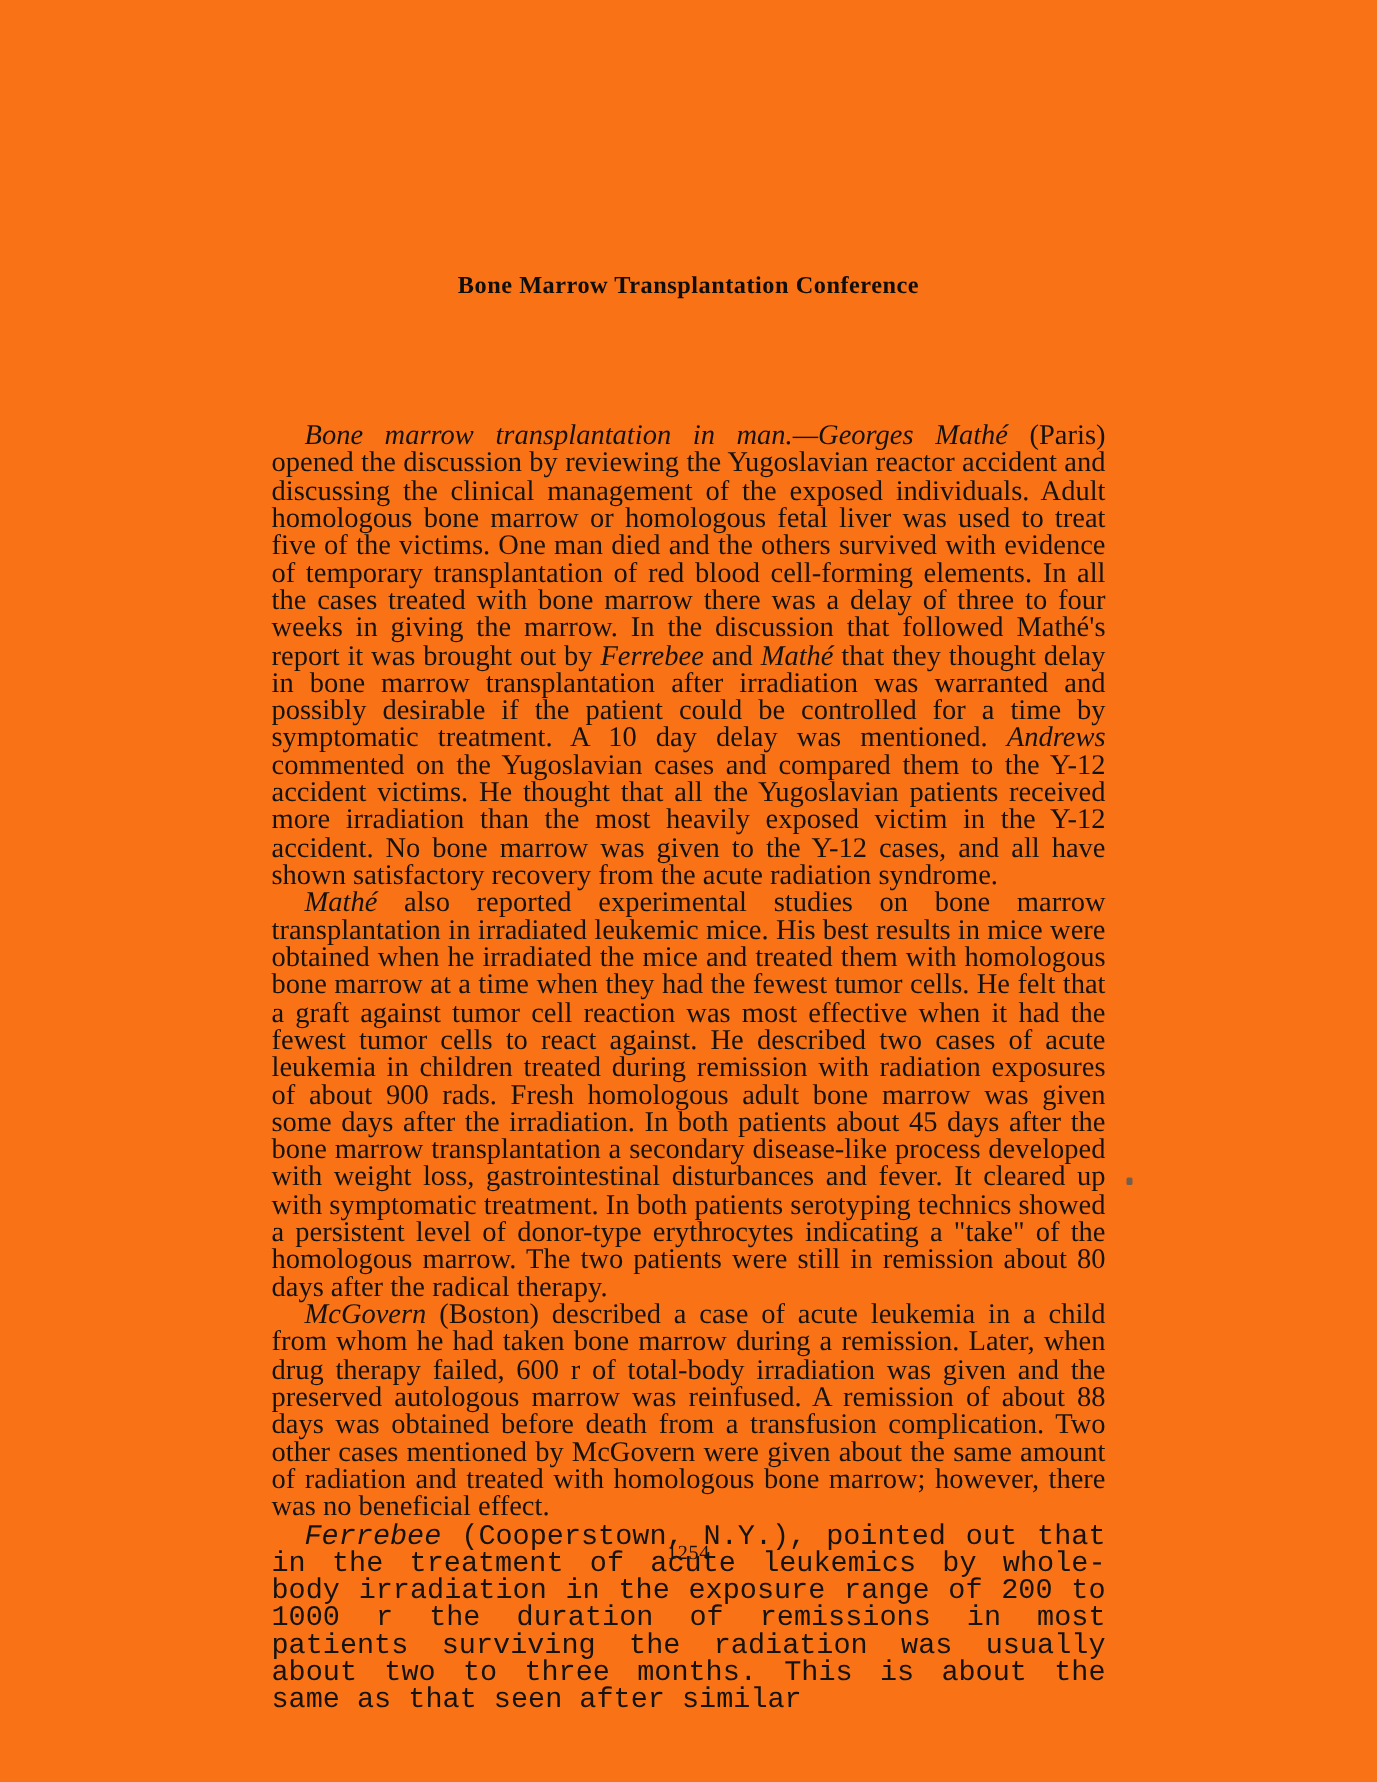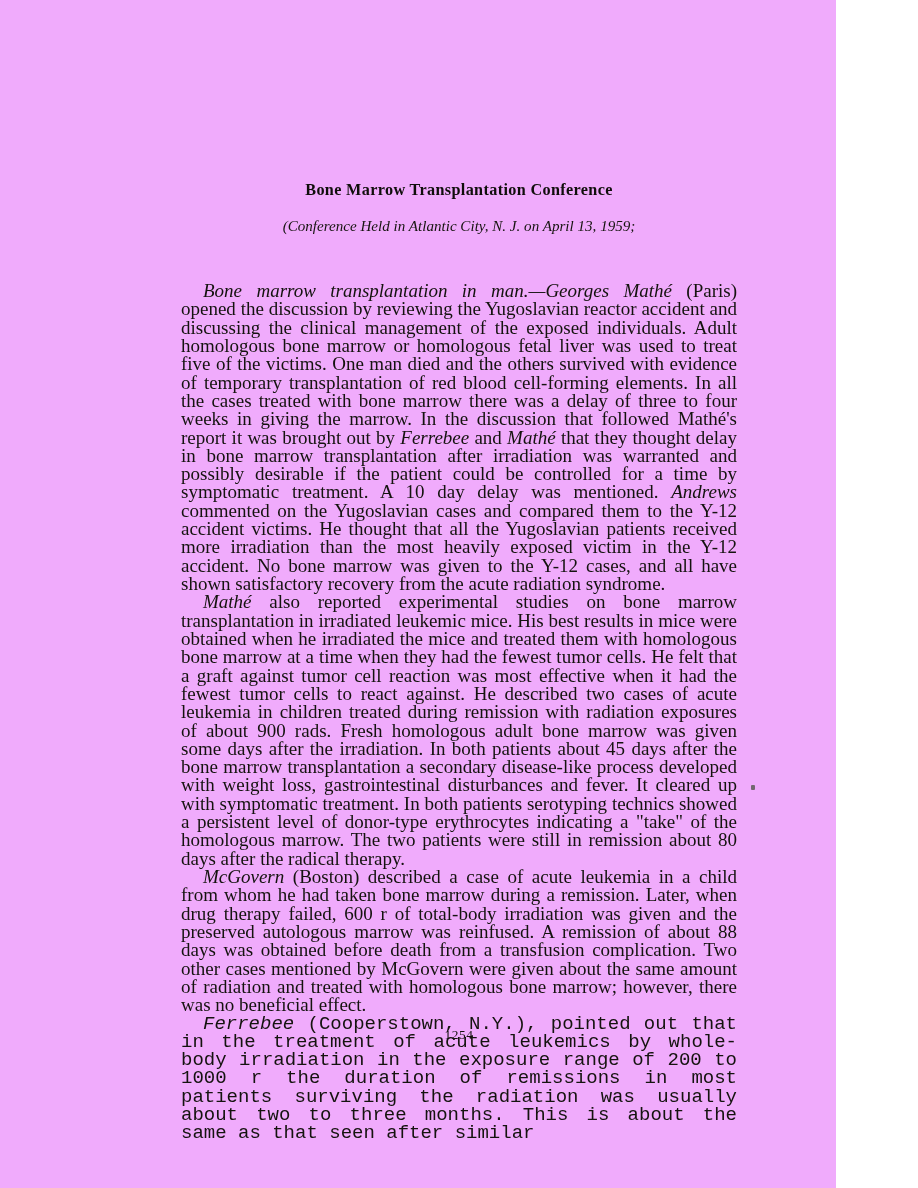--- a/index.html
+++ b/index.html
@@ -13,23 +13,23 @@
     position: relative;
     overflow: hidden;
     font-family: "Liberation Serif", "DejaVu Serif", serif;
     color: #15130f;
     -webkit-font-smoothing: antialiased;
   }
 
   .page {
     position: absolute;
     left: 0; top: 0;
-    width: 836px;
+    width: 918px;
     height: 1188px;
-    background: #f0abfc;
+    background: #f97316;
   }
 
   
   .column {
     position: absolute;
     left: 181px;
     top: 0;
     width: 556px;
   }
 
@@ -117,21 +117,20 @@
 </head>
 <body>
 
 <div class="page">
 
   <div class="column">
 
     <h1 class="doc-title">Bone Marrow Transplantation Conference</h1>
 
     <div class="subtitle">
-      <span class="line">(Conference Held in Atlantic City, N. J. on April 13, 1959;</span>
     </div>
 
     <div class="body-text">
 
       <p class="para"><em class="name">Bone marrow transplantation in man.</em><em class="name">—</em><em class="name">Georges Mathé</em><span> (Paris) opened the discussion by reviewing the Yugoslavian reactor accident and discussing the clinical management of the exposed individuals. Adult homologous bone marrow or homologous fetal liver was used to treat five of the victims. One man died and the others survived with evidence of temporary transplantation of red blood cell-forming elements. In all the cases treated with bone marrow there was a delay of three to four weeks in giving the marrow. In the discussion that followed Mathé's report it was brought out by </span><em class="name">Ferrebee</em><span> and </span><em class="name">Mathé</em><span> that they thought delay in bone marrow transplantation after irradiation was warranted and possibly desirable if the patient could be controlled for a time by symptomatic treatment. A 10 day delay was mentioned. </span><em class="name">Andrews</em><span> commented on the Yugoslavian cases and compared them to the Y-12 accident victims. He thought that all the Yugoslavian patients received more irradiation than the most heavily exposed victim in the Y-12 accident. No bone marrow was given to the Y-12 cases, and all have shown satisfactory recovery from the acute radiation syndrome.</span></p>
 
       <p class="para"><em class="name">Mathé</em><span> also reported experimental studies on bone marrow transplantation in irradiated leukemic mice. His best results in mice were obtained when he irradiated the mice and treated them with homologous bone marrow at a time when they had the fewest tumor cells. He felt that a graft against tumor cell reaction was most effective when it had the fewest tumor cells to react against. He described two cases of acute leukemia in children treated during remission with radiation exposures of about 900 rads. Fresh homologous adult bone marrow was given some days after the irradiation. In both patients about 45 days after the bone marrow transplantation a secondary disease-like process developed with weight loss, gastrointestinal disturbances and fever. It cleared up with symptomatic treatment. In both patients serotyping technics showed a persistent level of donor-type erythrocytes indicating a "take" of the homologous marrow. The two patients were still in remission about 80 days after the radical therapy.</span></p>
 
       <p class="para"><em class="name">McGovern</em><span> (Boston) described a case of acute leukemia in a child from whom he had taken bone marrow during a remission. Later, when drug therapy failed, 600 r of total-body irradiation was given and the preserved autologous marrow was reinfused. A remission of about 88 days was obtained before death from a transfusion complication. Two other cases mentioned by McGovern were given about the same amount of radiation and treated with homologous bone marrow; however, there was no beneficial effect.</span></p>
 

